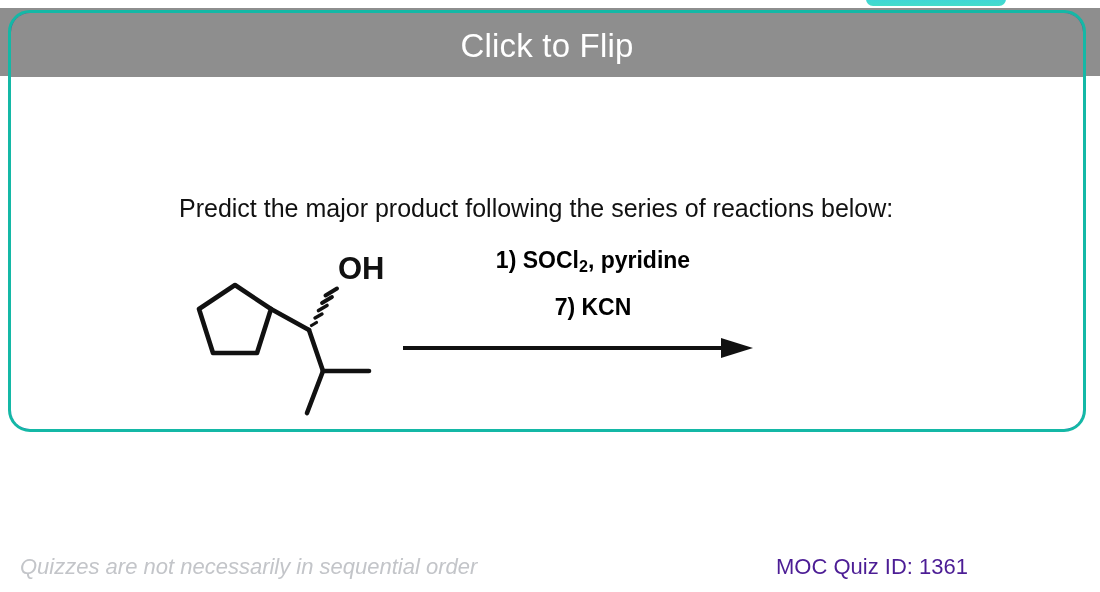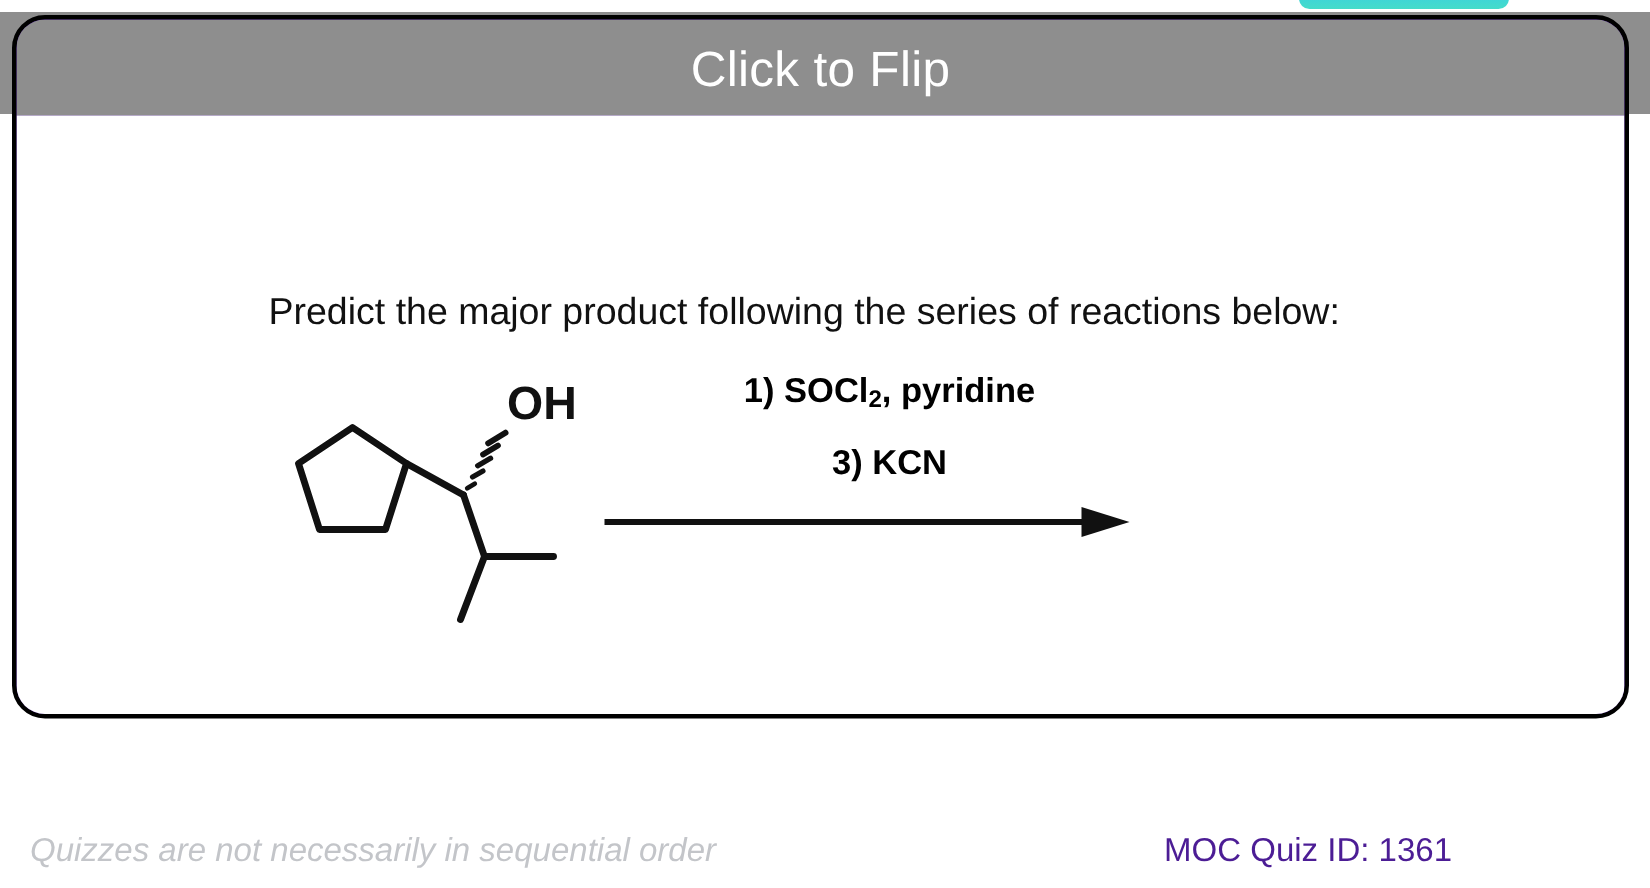--- a/index.html
+++ b/index.html
@@ -44,24 +44,24 @@
     height: 68px;
     background: #8e8e8e;
   }
 
   
   #card {
     position: absolute;
     left: 8px;
     top: 10px;
     width: 1078px;
-    height: 469px;
-    border: 3px solid #000000;
+    height: 422px;
+    border: 3px solid #14b8a6;
     border-radius: 22px;
-    background: #4c1d95;
+    background: #0369a1;
     box-sizing: border-box;
     overflow: hidden;
   }
 
   #card-header {
     position: absolute;
     left: 0; top: 0;
     width: 100%;
     height: 64px;
     background: #8e8e8e;
@@ -207,21 +207,21 @@
         </g>
 
         <text x="177" y="42" font-family="'Liberation Sans', sans-serif" font-size="31" font-weight="bold" fill="#111111">OH</text>
       </svg>
 
       <div id="reagents">
         <div id="reagent-top" class="reagent-line">
           <span>1) SOCl<sub>2</sub>, pyridine</span>
         </div>
         <div id="reagent-bottom" class="reagent-line">
-          <span>3) KCN</span>
+          <span>7) KCN</span>
         </div>
       </div>
 
       <svg id="arrow-svg" width="360" height="26" viewBox="0 0 360 26">
         <line x1="2" y1="13" x2="330" y2="13" stroke="#111111" stroke-width="4"></line>
         <polygon points="320,3 352,13 320,23" fill="#111111"></polygon>
       </svg>
 
     </div>
   </div>

